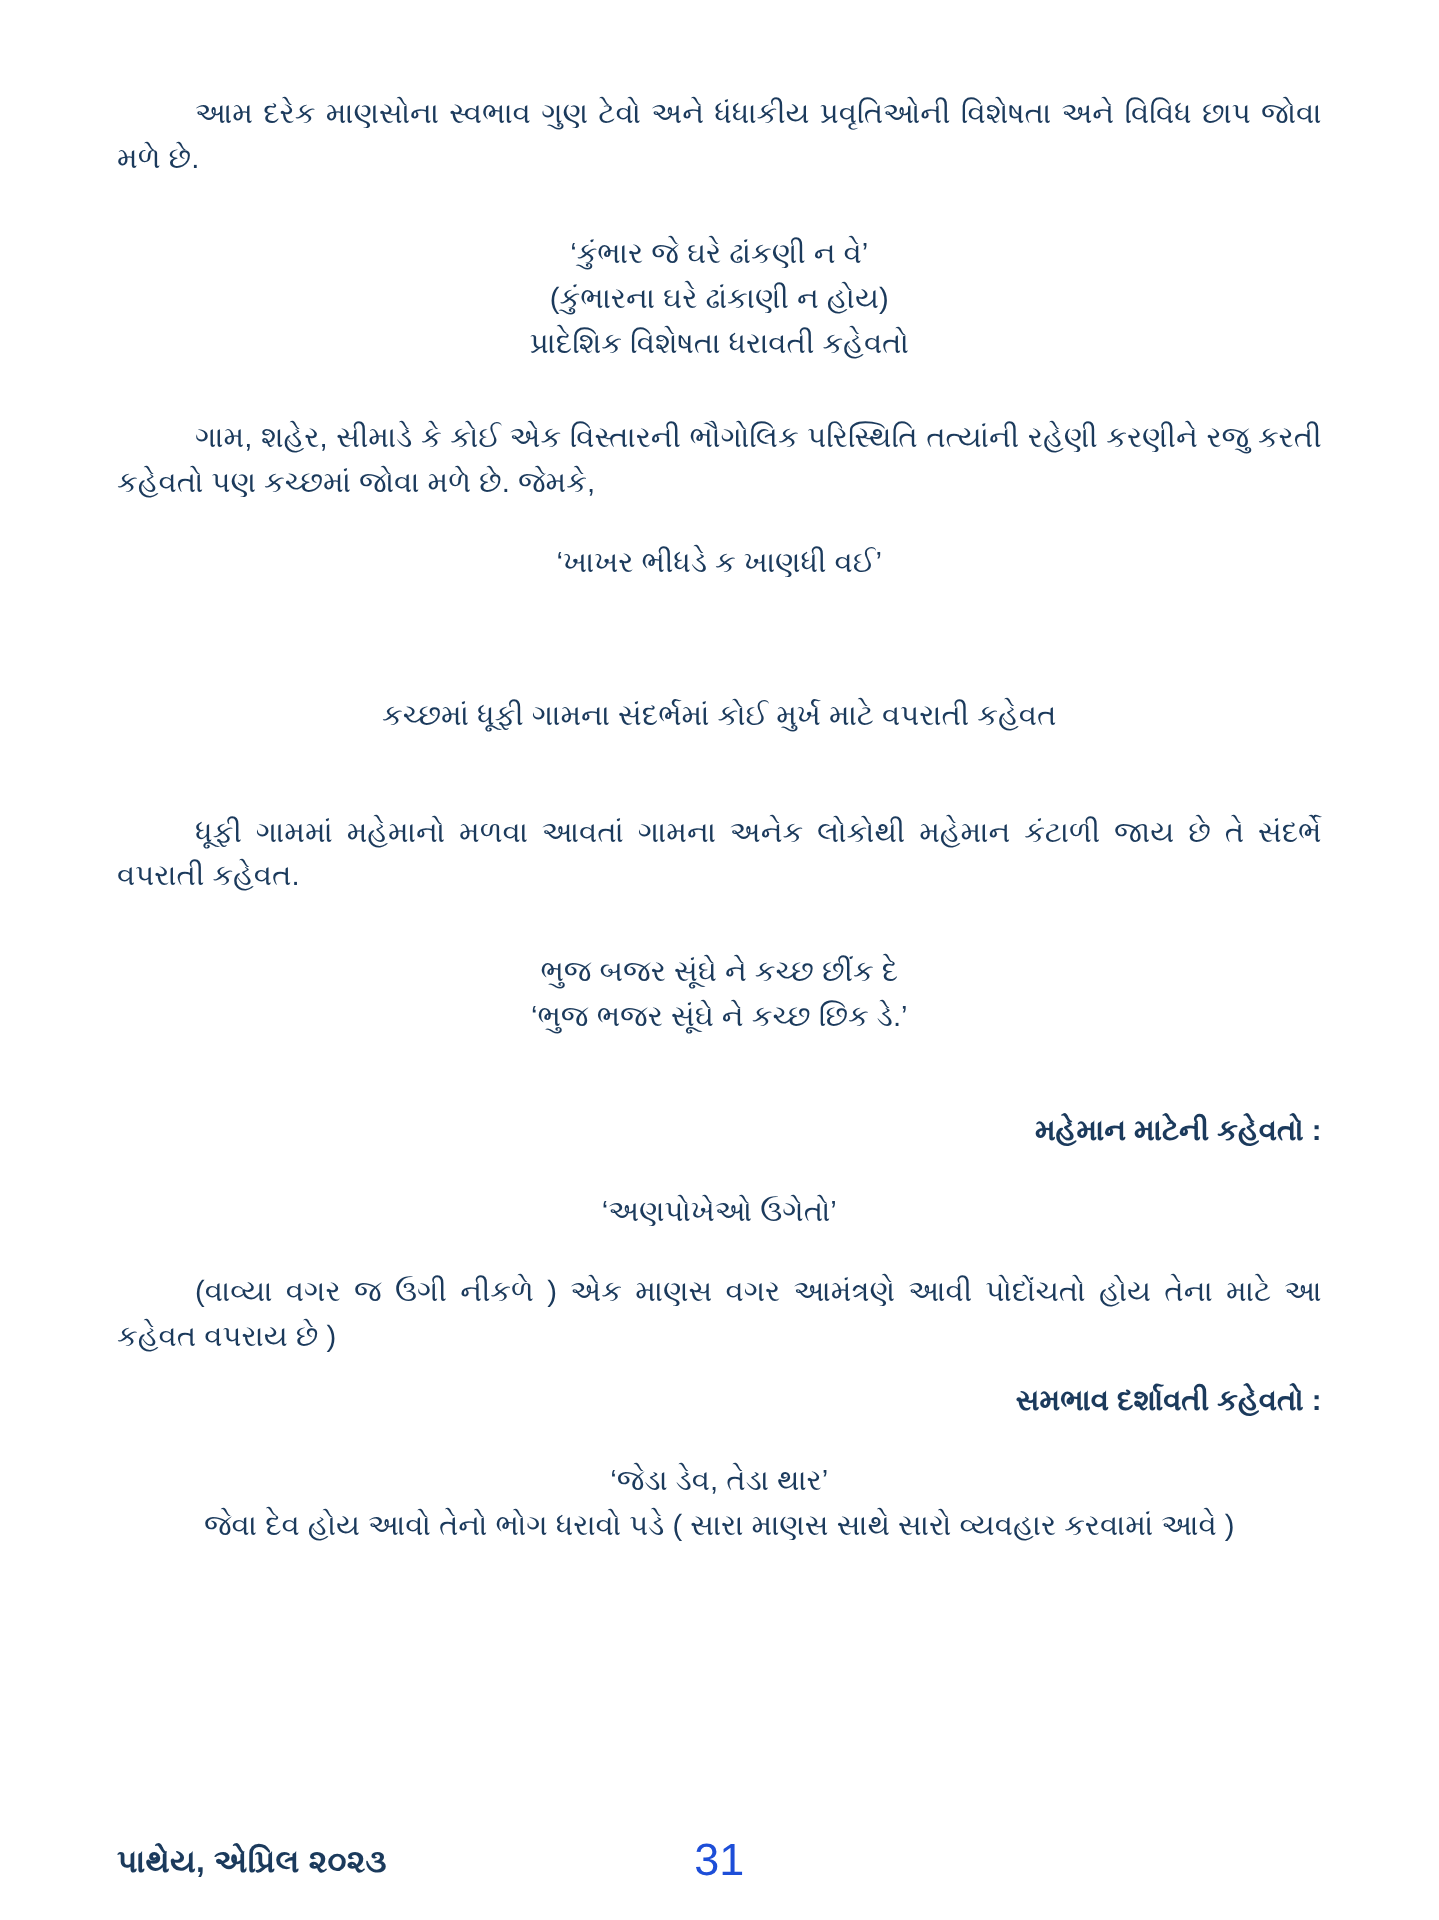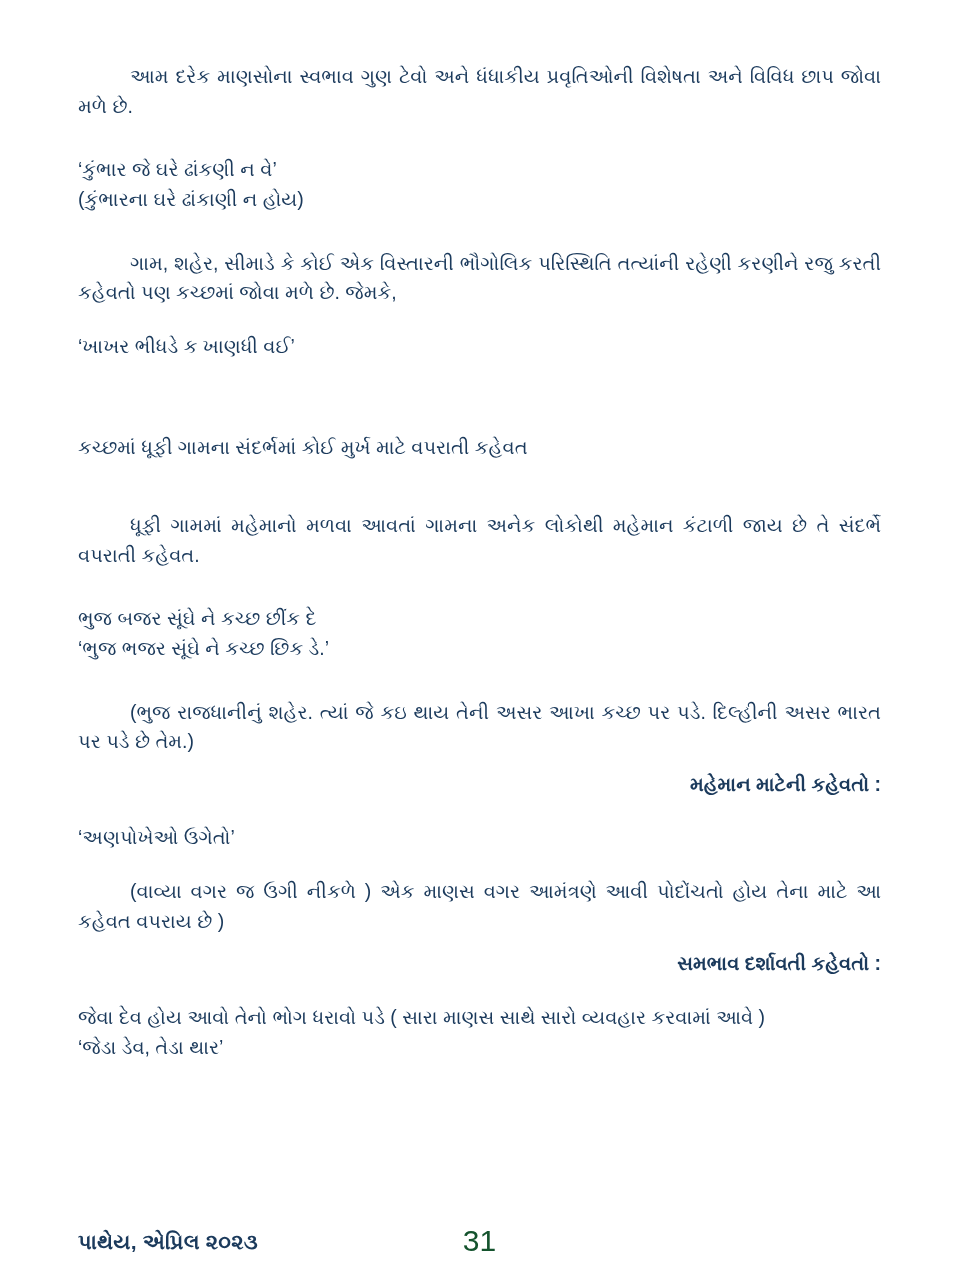--- a/index.html
+++ b/index.html
@@ -31,21 +31,21 @@
     text-align: justify;
     text-indent: 52px;
     margin: 0 0 0 0;
   }
   .para-noindent {
     text-align: right;
     text-indent: 0;
     margin: 0;
   }
   .center {
-    text-align: left;
+    text-align: center;
     text-indent: 0;
     margin: 0;
   }
   .bold {
     font-weight: bold;
   }
   .gap-s { height: 13px; }
   .gap-m { height: 24px; }
   .gap-l { height: 34px; }
 
@@ -65,36 +65,37 @@
     color: #1b3a5c;
     letter-spacing: .2px;
   }
   .footer-page {
     position: absolute;
     left: 0;
     right: 0;
     bottom: 0;
     text-align: center;
     font-size: 30px;
-    color: #14532d;
+    color: #1d4ed8;
   }
 </style>
 </head>
 <body>
 
 <div class="page">
 
   <div class="block">
 
     <p class="para">આમ દરેક માણસોના સ્વભાવ ગુણ ટેવો અને ધંધાકીય પ્રવૃતિઓની વિશેષતા અને વિવિધ છાપ જોવા મળે છે.</p>
 
     <div class="gap-l"></div>
 
     <p class="center">‘કુંભાર જે ઘરે ઢાંકણી ન વે’</p>
     <p class="center">(કુંભારના ઘરે ઢાંકાણી ન હોય)</p>
+    <p class="center">પ્રાદેશિક વિશેષતા ધરાવતી કહેવતો</p>
 
     <div class="gap-l"></div>
 
     <p class="para">ગામ, શહેર, સીમાડે કે કોઈ એક વિસ્તારની ભૌગોલિક પરિસ્થિતિ તત્યાંની રહેણી કરણીને રજુ કરતી કહેવતો પણ કચ્છમાં જોવા મળે છે. જેમકે,</p>
 
     <div class="gap-m"></div>
 
     <p class="center">‘ખાખર ભીધડે ક ખાણધી વઈ’</p>
 
     <div class="gap-m"></div>
@@ -114,42 +115,41 @@
 
     <p class="para">ધૂફી ગામમાં મહેમાનો મળવા આવતાં ગામના અનેક લોકોથી મહેમાન કંટાળી જાય છે તે સંદર્ભે વપરાતી કહેવત.</p>
 
     <div class="gap-l"></div>
 
     <p class="center">ભુજ બજર સૂંઘે ને કચ્છ છીંક દે</p>
     <p class="center">‘ભુજ ભજર સૂંઘે ને કચ્છ છિક ડે.’</p>
 
     <div class="gap-l"></div>
 
-    <p class="para">(ભુજ રાજધાનીનું શહેર. ત્યાં જે કઇ થાય તેની અસર આખા કચ્છ પર પડે. દિલ્હીની અસર ભારત પર પડે છે તેમ.)</p>
 
     <div class="gap-s"></div>
 
     <p class="para-noindent bold">મહેમાન માટેની કહેવતો :</p>
 
     <div class="gap-m"></div>
 
     <p class="center">‘અણપોખેઓ ઉગેતો’</p>
 
     <div class="gap-m"></div>
 
     <p class="para">(વાવ્યા વગર જ ઉગી નીકળે ) એક માણસ વગર આમંત્રણે આવી પોદોંચતો હોય તેના માટે આ કહેવત વપરાય છે )</p>
 
     <div class="gap-s"></div>
 
     <p class="para-noindent bold">સમભાવ દર્શાવતી કહેવતો :</p>
 
     <div class="gap-m"></div>
 
+    <p class="center">‘જેડા ડેવ, તેડા થાર’</p>
     <p class="center">જેવા દેવ હોય આવો તેનો ભોગ ધરાવો પડે ( સારા માણસ સાથે સારો વ્યવહાર કરવામાં આવે )</p>
-    <p class="center">‘જેડા ડેવ, તેડા થાર’</p>
 
   </div>
 
   <div class="footer">
     <div class="footer-left">પાથેય, એપ્રિલ ૨૦૨૩</div>
     <div class="footer-page">31</div>
   </div>
 
 </div>
 

